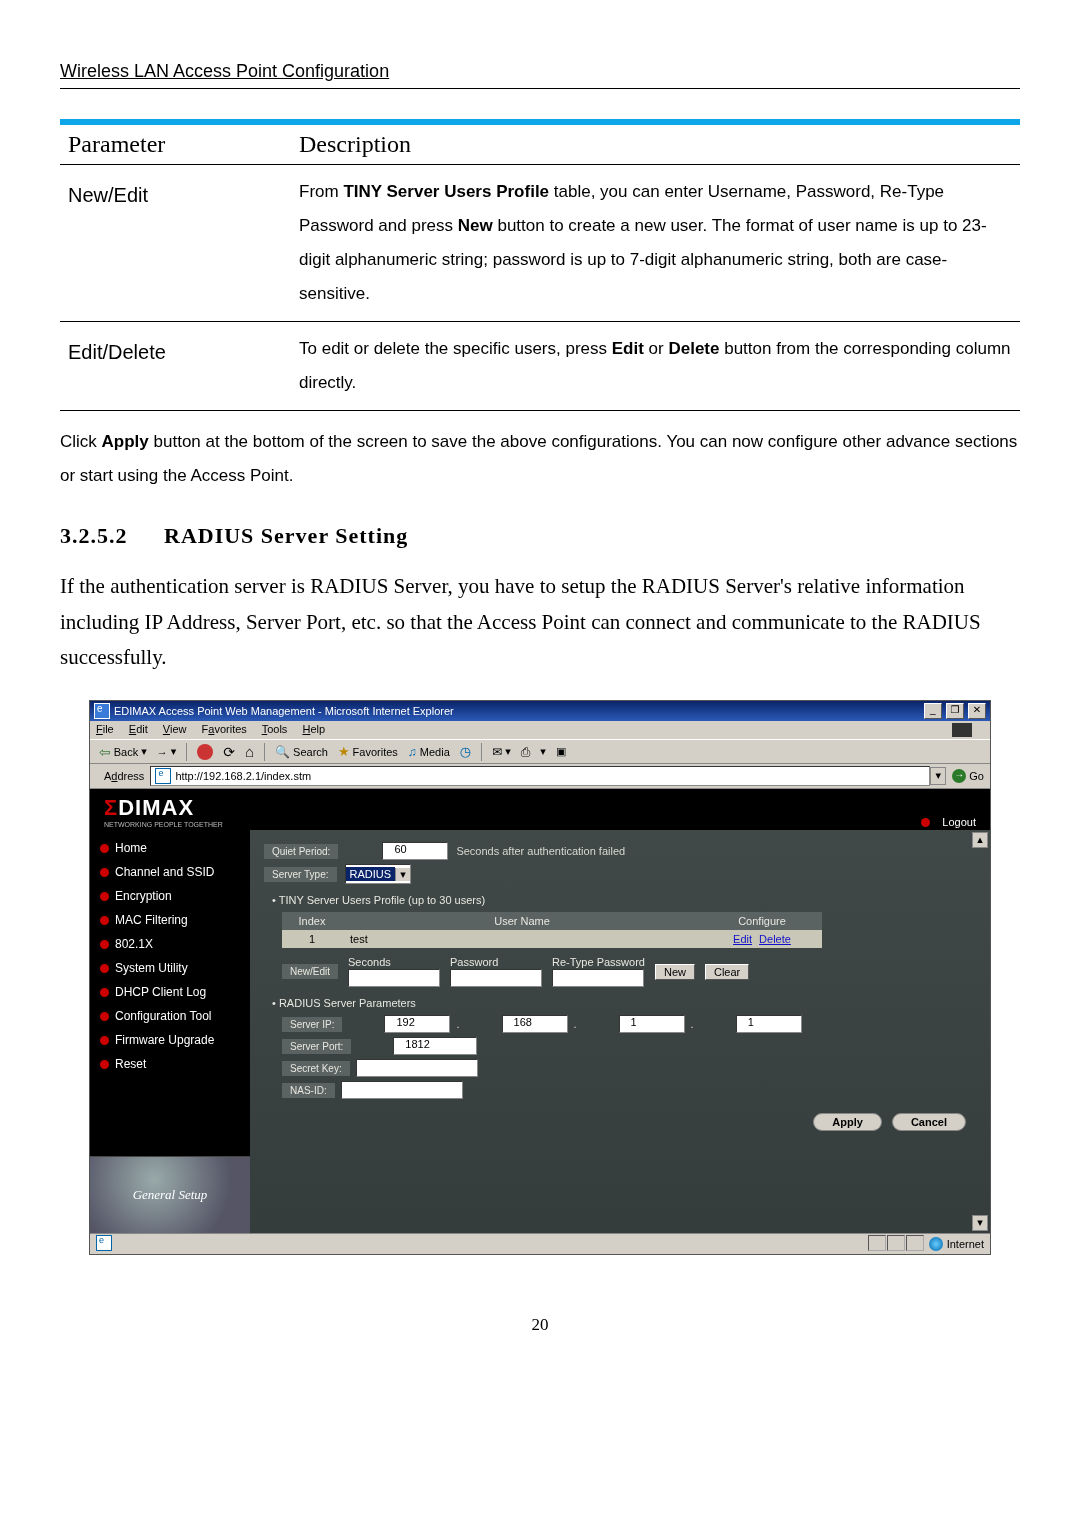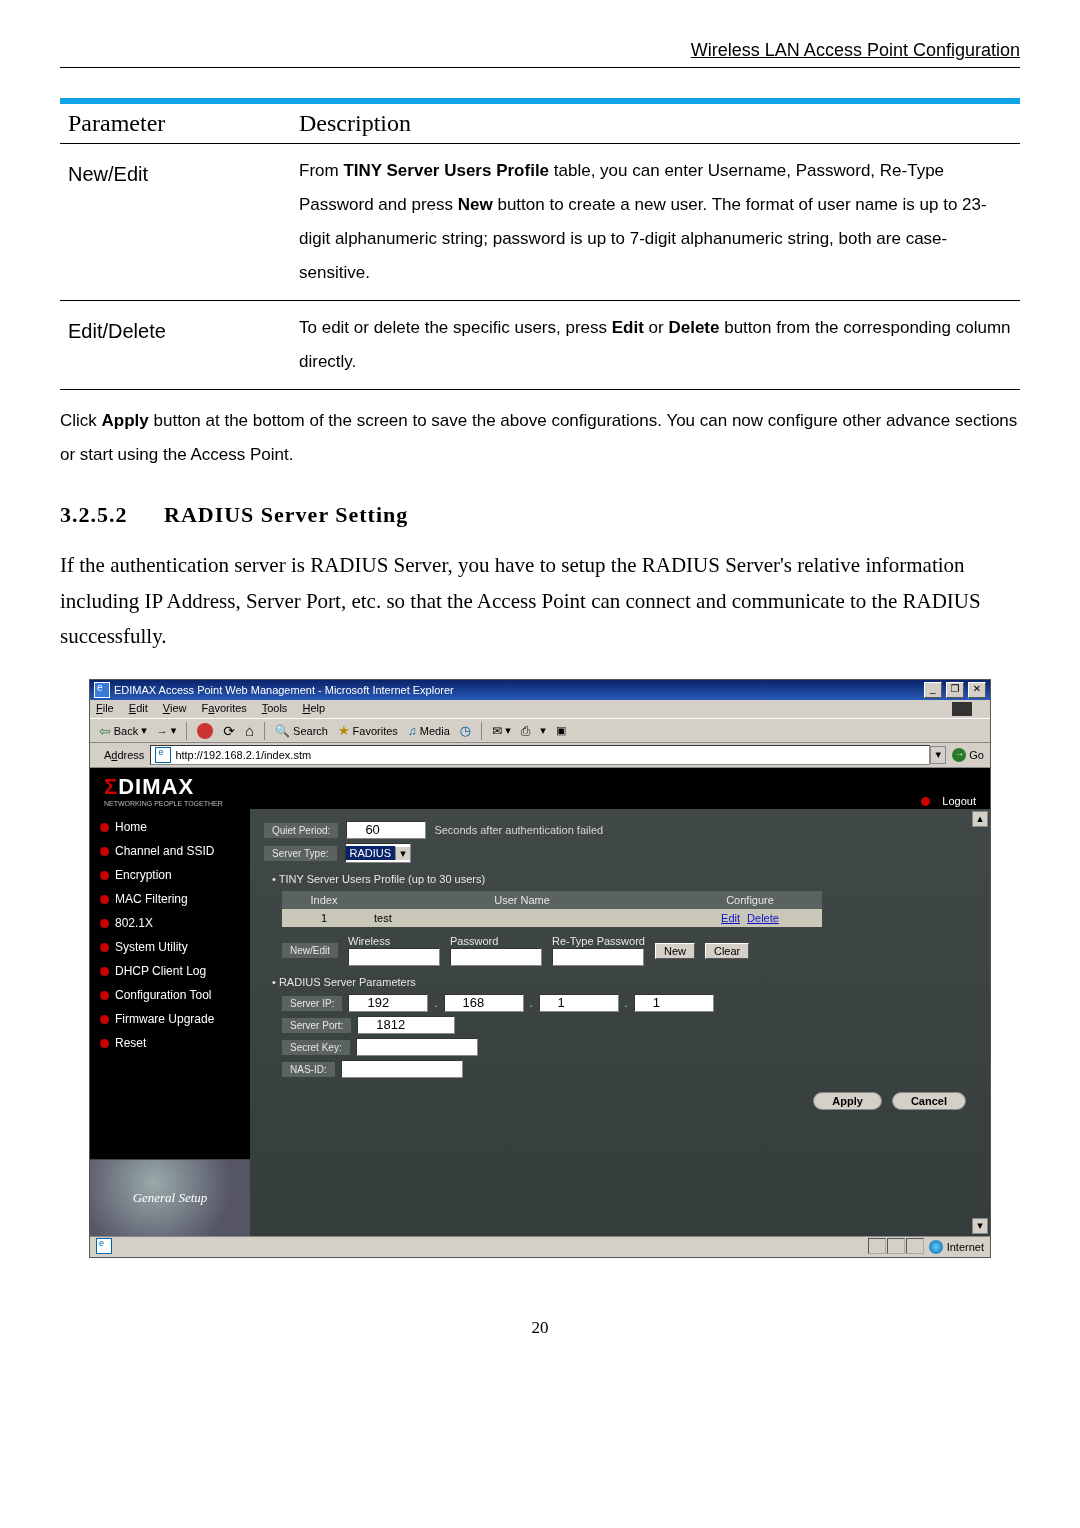--- a/index.html
+++ b/index.html
@@ -6,27 +6,28 @@
     margin: 0;
     padding: 40px 60px;
     font-family: "Times New Roman", serif;
     font-size: 19px;
     color: #000;
     background: #fff;
     width: 1080px;
     box-sizing: border-box;
   }
   .page-header {
-    text-align: right;
+    text-align: left;
     border-bottom: 1px solid #000;
     padding-bottom: 6px;
     margin-bottom: 30px;
     font-family: Arial, sans-serif;
     font-size: 18px;
     text-decoration: underline;
+    margin-top: 21px;
   }
   table.param-table {
     width: 100%;
     border-collapse: collapse;
     margin-bottom: 14px;
   }
   table.param-table th {
     text-align: left;
     font-weight: normal;
     font-size: 24px;
@@ -150,52 +151,53 @@
   .sidebar { width:160px; background:#000; padding-top:6px; }
   .side-item {
     display:flex; align-items:center; gap:6px; padding:5px 10px; color:#fff; font-size:12px;
     font-family: Arial, sans-serif;
   }
   .side-item .bullet{width:9px;height:9px;border-radius:50%;background:#c00;display:inline-block;}
   .side-spacer{height:80px;}
   .side-footer{
     background: radial-gradient(circle at 40% 30%, #9aa 0%, #556 70%);
     color:#fff; font-style:italic; font-family: "Times New Roman", serif; font-size:13px;
-    text-align:center; padding:30px 0; border-top:1px solid #444;margin-top:24px;
+    text-align:center; padding:30px 0; border-top:1px solid #444;
   }
 
   .content {
     flex:1; background:linear-gradient(#404848,#353c3c);
     padding:8px 14px 14px 14px; color:#d8d8d0; font-size:11px;
     position:relative;
   }
   .content .scroll-up{
     position:absolute; right:2px; top:2px; width:14px; height:14px; background:#d4d0c8;
     border:1px solid #888; text-align:center; line-height:12px; color:#000;
   }
   .row { display:flex; align-items:center; gap:8px; margin:4px 0; }
   .label-box {
     background:#5a6262; color:#e8e8e0; padding:2px 8px; font-size:10px;
   }
   .small-input{
-    width:42px; height:16px; background:#fff; border:1px inset #888; color:#000; font-size:13px; padding:0 18px;
+    width:42px; height:16px; background:#fff; border:1px inset #888; color:#000; font-size:11px; padding:0 11px;
     display:inline-block;
+    margin-left:36px;
   }
   .mini-select{
     height:18px; background:#fff; border:1px inset #888; color:#000; font-size:11px; display:inline-flex; align-items:center;
   }
   .mini-select .sel-val{background:#0a246a;color:#fff;padding:1px 4px;}
   .mini-select .sel-dd{width:14px;text-align:center;background:#d4d0c8;border-left:1px solid #888;}
 
   .section-label { font-size:11px; color:#e8e8e0; margin:10px 0 6px 8px; }
   .section-label::before{content:"• ";}
 
   table.user-table{ width:540px; border-collapse:collapse; margin-left:18px;}
   table.user-table th{
-    background:#5a6262; color:#e8e8e0; font-weight:normal; padding:3px 12px; font-size:11px;margin-left:27px;
+    background:#5a6262; color:#e8e8e0; font-weight:normal; padding:3px 0; font-size:11px;margin-left:27px;
   }
   table.user-table td{
     background:#c9c8b8; color:#000; padding:3px 8px; font-size:11px;
   }
   table.user-table td a{color:#11c;text-decoration:underline;margin:0 2px;}
 
   .newedit-row{display:flex;align-items:center;gap:10px;margin:8px 0 4px 18px;}
   .btn{
     background:#d4d0c8;border:1px solid #fff;border-right-color:#555;border-bottom-color:#555;
     padding:1px 8px;font-size:11px;color:#000;display:inline-block;
@@ -431,21 +433,21 @@
               <a>Edit</a>
               <a>Delete</a>
             </td>
           </tr>
         </tbody>
           </table>
 
         <div class="newedit-row">
           <span class="label-box">New/Edit</span>
           <div class="field-wrap">
-              <span>Wireless</span>
+              <span>Seconds</span>
               <span class="text-input"></span>
             </div>
           <div class="field-wrap">
               <span>Password</span>
               <span class="text-input"></span>
             </div>
           <div class="field-wrap">
               <span>Re-Type Password</span>
               <span class="text-input"></span>
             </div>

